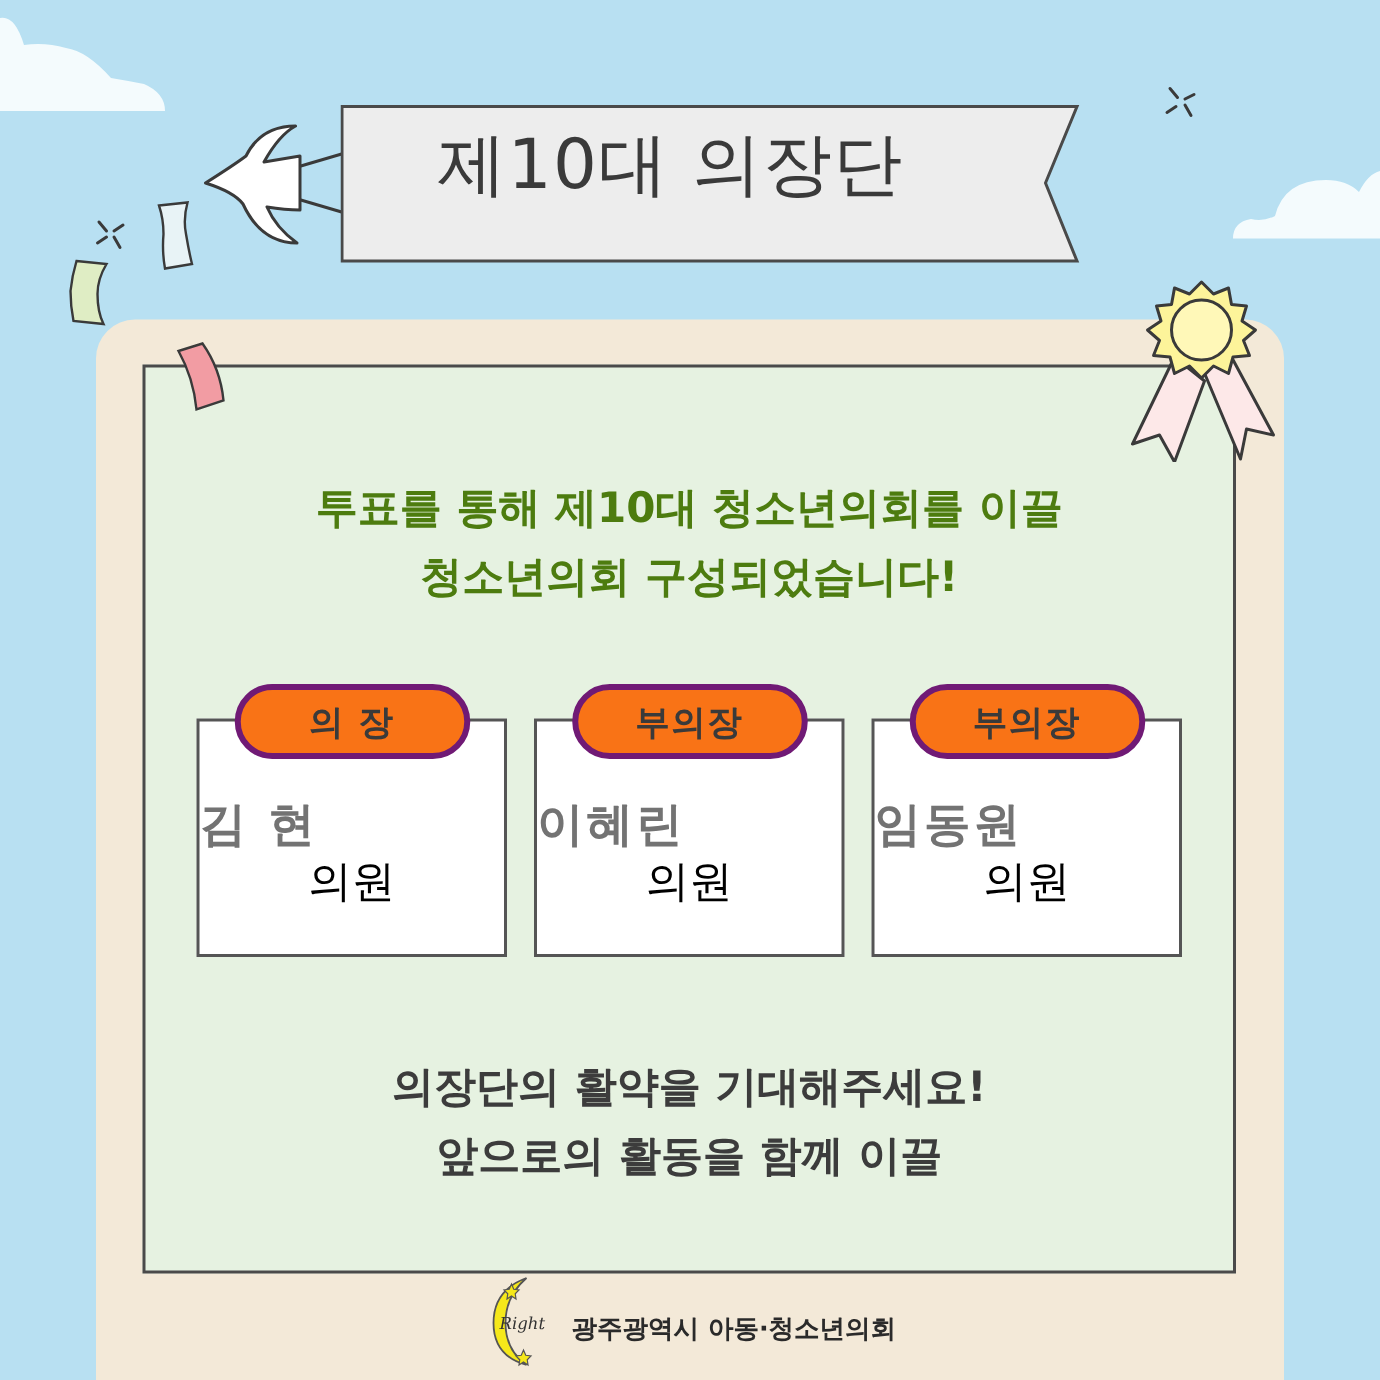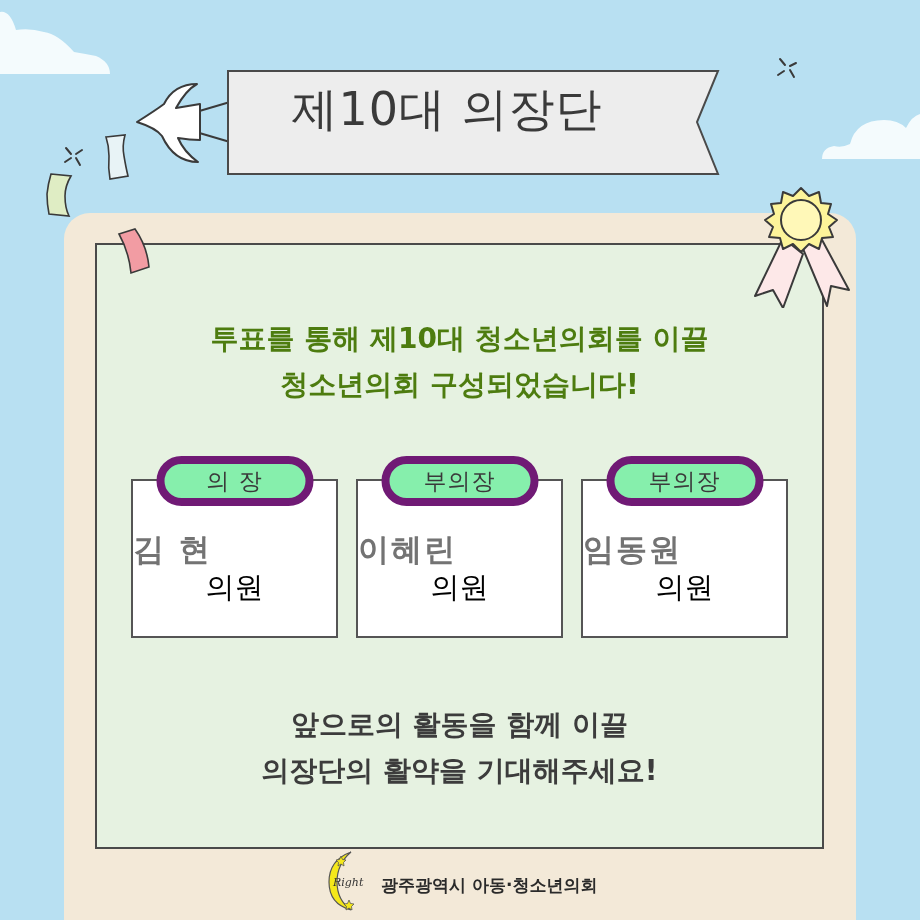--- a/index.html
+++ b/index.html
@@ -45,23 +45,23 @@
       color: #3c3c3c;
     }
 
     
     .card {
       position: absolute; top: 479px; width: 207px; height: 159px;
       background: #ffffff; border: 2px solid #555555;
     }
     .card-tag {
       position: absolute; top: -25px; left: 50%; transform: translateX(-50%);
-      width: 157px; height: 50px; background: #86efac; border: 8px solid #701a75;
+      width: 157px; height: 50px; background: #f97316; border: 4px solid #701a75;
       border-radius: 25px; display: flex; align-items: center; justify-content: center;
-      font-size: 23px; font-weight: normal; color: #3a3a3a; letter-spacing: 1px;
+      font-size: 23px; font-weight: bold; color: #3a3a3a; letter-spacing: 1px;
     }
     .card-name {
       position: absolute; top: 48px; left: 0; width: 100%; text-align: left;
       font-size: 31px; font-weight: bold; color: #737373; letter-spacing: 2px;
     }
     .card-title {
       position: absolute; top: 87px; left: 0; width: 100%; text-align: center;
       font-size: 29px; color: #000000;
     }
 
@@ -163,22 +163,22 @@
   <div class="card-name">이혜린</div>
   <div class="card-title">의원</div>
 </div>
 <div class="card" style="left:581px;">
   <div class="card-tag">부의장</div>
   <div class="card-name">임동원</div>
   <div class="card-title">의원</div>
 </div>
 
 <div class="outro">
+  <div>의장단의 활약을 기대해주세요!</div>
   <div>앞으로의 활동을 함께 이끌</div>
-  <div>의장단의 활약을 기대해주세요!</div>
 </div>
 
 <div class="footer">
   <span>
     <svg width="40" height="62" viewBox="0 0 40 62">
       <path d="M26 2 Q4 10 4 32 Q4 54 26 60 Q12 50 12 32 Q12 14 26 2 Z" fill="#f5e81a" stroke="#555" stroke-width="1.2"></path>
       <polygon points="16,6 17.5,9.5 21,10 18.5,12.5 19,16 16,14 13,16 13.5,12.5 11,10 14.5,9.5" fill="#f5e81a" stroke="#555" stroke-width="0.8"></polygon>
       <polygon points="24,50 25.5,53.5 29,54 26.5,56.5 27,60 24,58 21,60 21.5,56.5 19,54 22.5,53.5" fill="#f5e81a" stroke="#555" stroke-width="0.8"></polygon>
       <text x="8" y="36" font-size="11" font-family="DejaVu Serif, serif" font-style="italic" fill="#333">Right</text>
     </svg>

